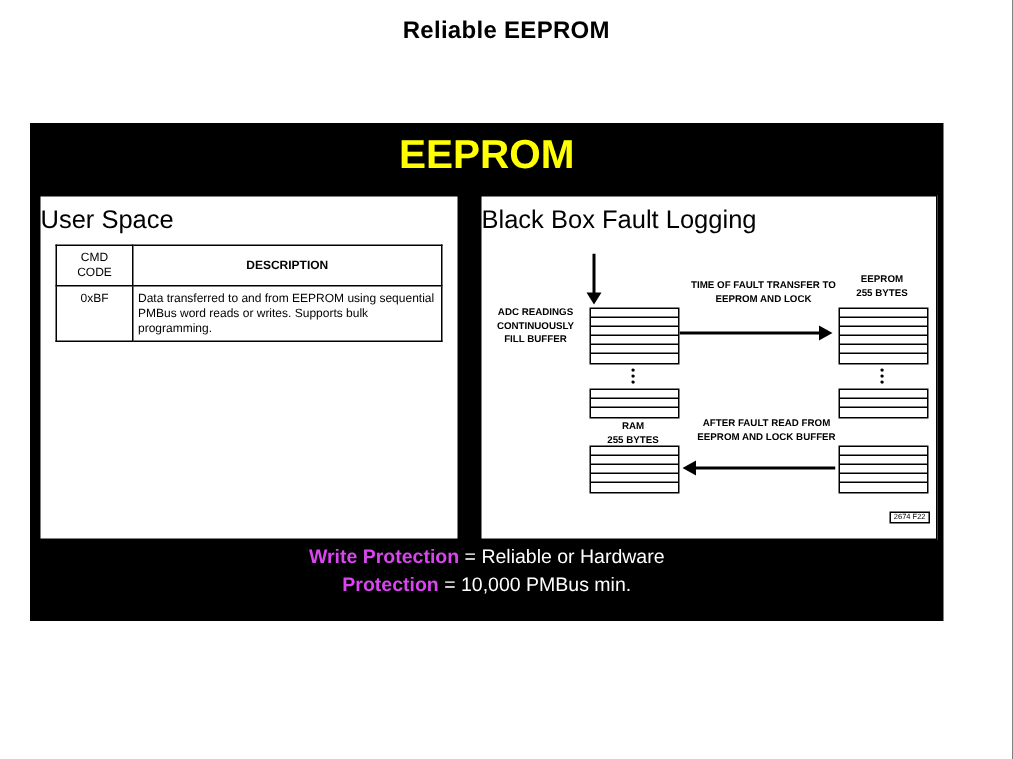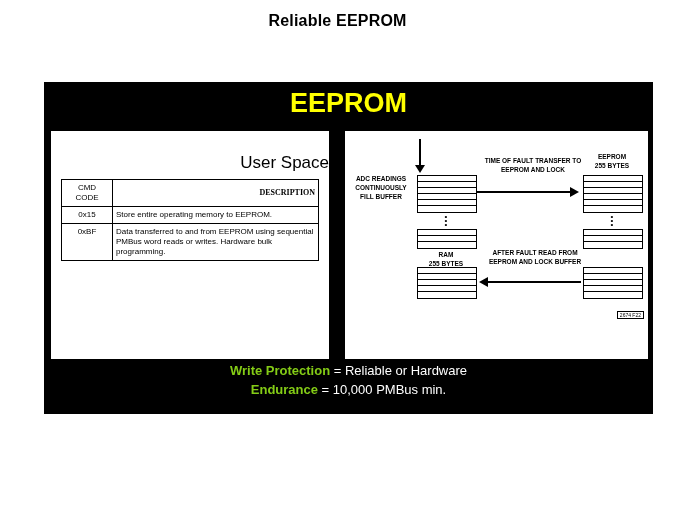--- a/index.html
+++ b/index.html
@@ -24,21 +24,21 @@
     left: 0;
     width: 675px;
     text-align: center;
     font-size: 16px;
     font-weight: bold;
     color: #000000;
     letter-spacing: 0.2px;
   }
   .black-panel {
     position: absolute;
-    left: 44px;
+    left: 20px;
     top: 82px;
     width: 609px;
     height: 332px;
     background: #000000;
   }
   .panel-heading {
     position: absolute;
     top: 6px;
     left: 0;
     width: 609px;
@@ -59,24 +59,24 @@
     width: 278px;
     height: 228px;
   }
   .card-right {
     left: 300px;
     top: 48px;
     width: 303px;
     height: 228px;
   }
   .card-title {
-    text-align: right;
+    text-align: left;
     font-size: 17px;
     color: #000000;
-    padding-top: 22px;
+    padding-top: 6px;
     padding-bottom: 4px;
   }
   .cmd-table {
     border-collapse: collapse;
     margin: 2px auto 0 auto;
     width: 258px;
     table-layout: fixed;
   }
   .cmd-table th, .cmd-table td {
     border: 1px solid #000000;
@@ -91,22 +91,21 @@
     width: 44px;
     text-align: center;
     font-weight: normal;
   }
   .cmd-table th {
     font-weight: bold;
     font-size: 8px;
     vertical-align: middle;
   }
   .cmd-table th.col-desc {
-    text-align: right;
-    font-family: Liberation Serif, serif;
+    text-align: center;
   }
   .cmd-table td.col-desc {
     font-weight: normal;
   }
   
   .diagram {
     position: relative;
     width: 303px;
     height: 190px;
   }
@@ -155,21 +154,21 @@
     position: absolute;
     left: 0;
     top: 280px;
     width: 609px;
     text-align: center;
     font-size: 13px;
     color: #ffffff;
     line-height: 1.45;
   }
   .specs .lbl {
-    color: #84cc16;
+    color: #d946ef;
     font-weight: bold;
   }
 </style>
 </head>
 <body>
 
 <div class="slide">
 
   <div class="slide-title">Reliable EEPROM</div>
 
@@ -184,32 +183,29 @@
           <tr>
             <th class="col-code">
               <span>CMD</span><br>
               <span>CODE</span>
             </th>
             <th class="col-desc">DESCRIPTION</th>
           </tr>
         </thead>
         <tbody>
           <tr>
-            <td class="col-code">0x15</td>
-            <td class="col-desc">Store entire operating memory to EEPROM.</td>
-          </tr>
-          <tr>
             <td class="col-code">0xBF</td>
-            <td class="col-desc">Data transferred to and from EEPROM using sequential PMBus word reads or writes. Hardware bulk programming.</td>
+            <td class="col-desc">Data transferred to and from EEPROM using sequential PMBus word reads or writes. Supports bulk programming.</td>
           </tr>
         </tbody>
       </table>
     </div>
 
     <div class="card card-right">
+      <div class="card-title">Black Box Fault Logging</div>
 
       <div class="diagram">
 
         <svg class="arrow-svg" style="left:68px; top:8px;" width="14" height="36">
           <line x1="7" y1="0" x2="7" y2="27" stroke="#000" stroke-width="2"></line>
           <polygon points="2,26 12,26 7,34" fill="#000"></polygon>
         </svg>
 
         <div class="dg-text" style="left:4px; top:44px; width:64px;">ADC READINGS CONTINUOUSLY FILL BUFFER</div>
 
@@ -284,18 +280,18 @@
 
         <div class="dg-code">2674 F22</div>
       </div>
     </div>
 
     <div class="specs">
       <div>
         <span class="lbl">Write Protection</span><span> = Reliable or Hardware</span>
       </div>
       <div>
-        <span class="lbl">Endurance</span><span> = 10,000 PMBus min.</span>
+        <span class="lbl">Protection</span><span> = 10,000 PMBus min.</span>
       </div>
     </div>
 
   </div>
 </div>
 
 </body></html>

